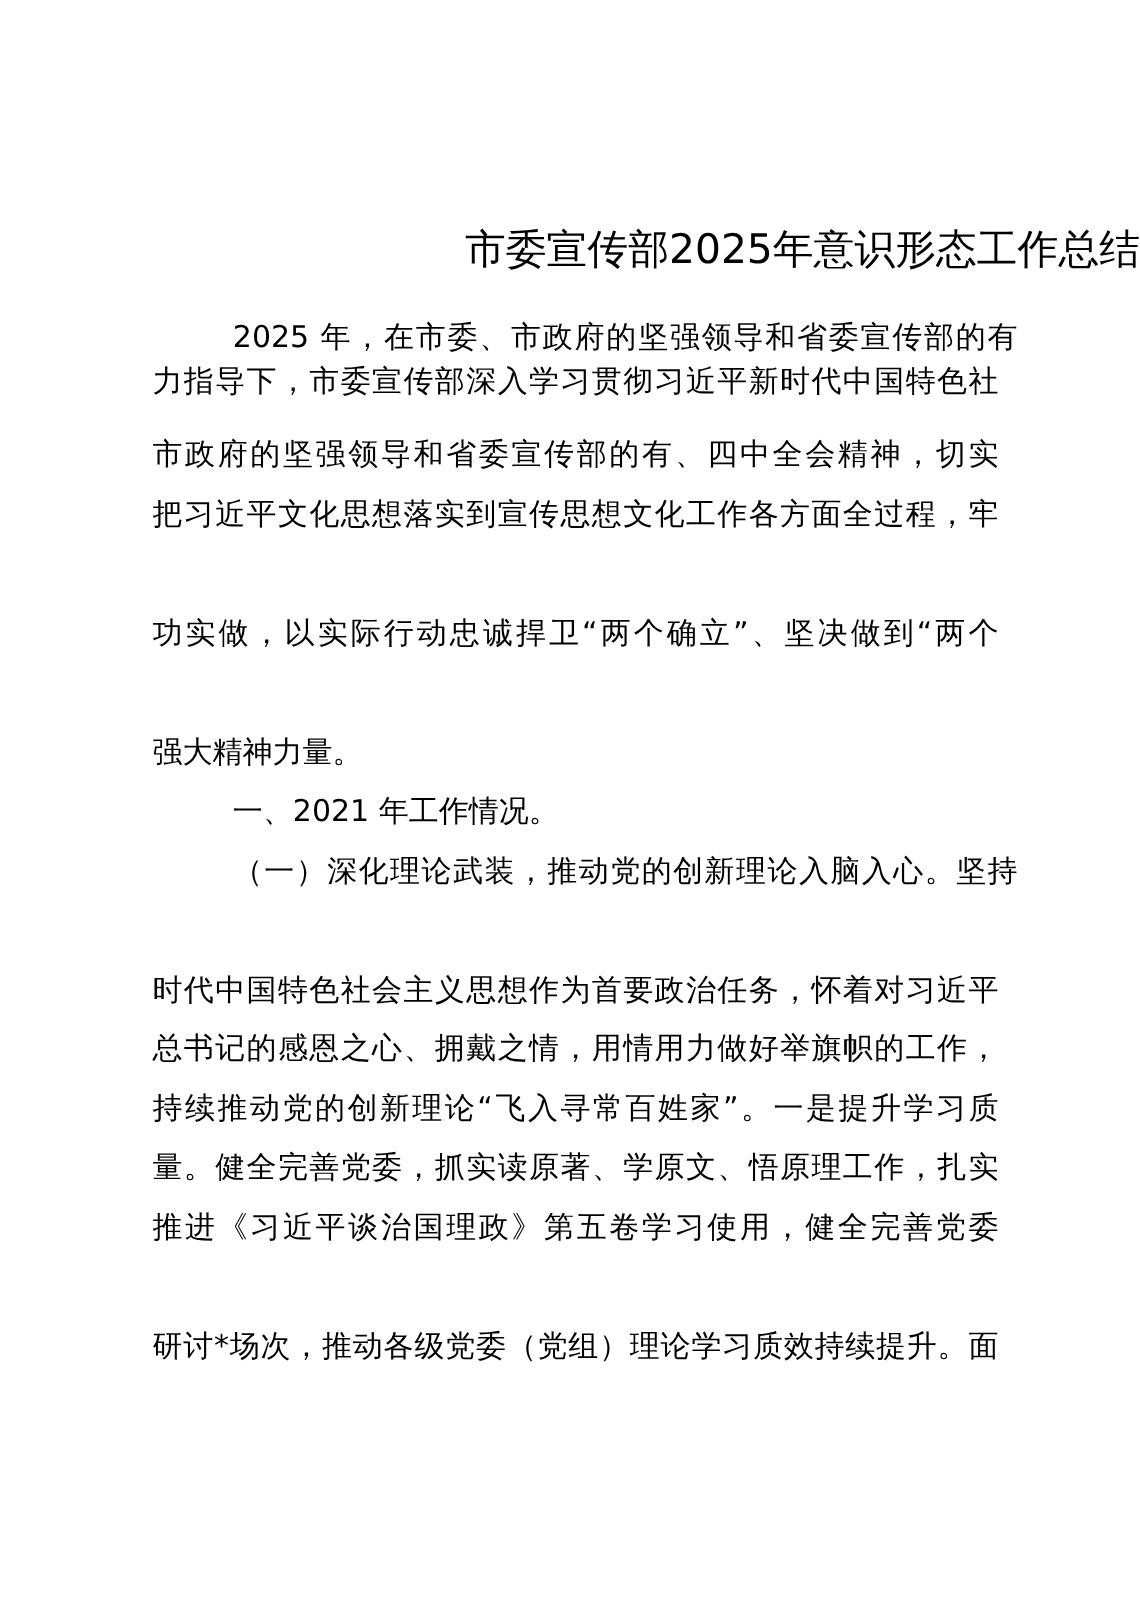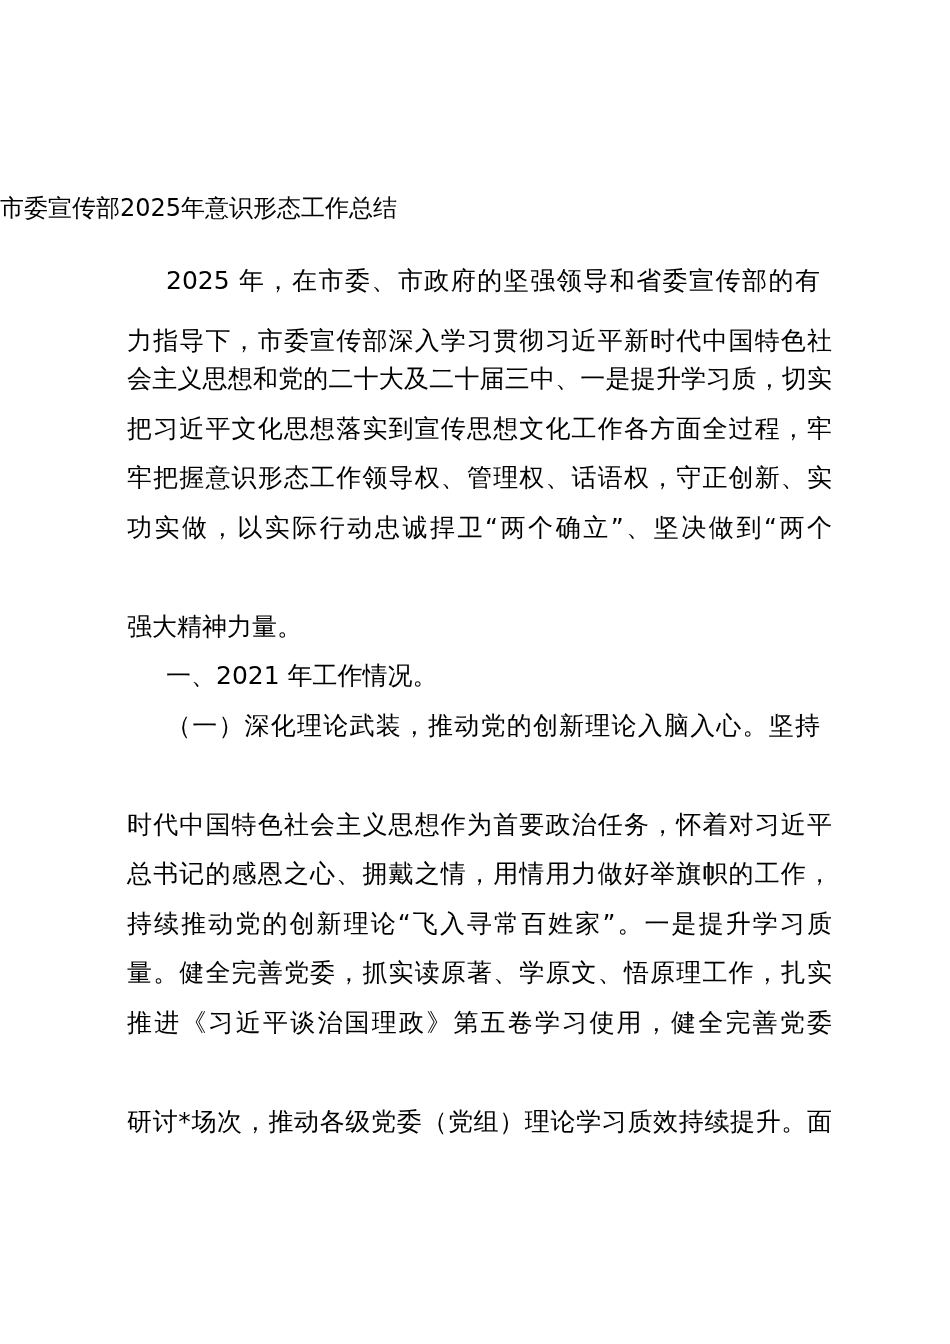--- a/index.html
+++ b/index.html
@@ -21,55 +21,54 @@
       top: 0;
       width: 950px;
       height: 1344px;
       background: #ffffff;
     }
     .title {
       position: absolute;
       left: 0;
       top: 184px;
       width: 950px;
-      text-align: left;
-      font-size: 24px;
+      text-align: right;
+      font-size: 34px;
       line-height: 48px;
       letter-spacing: 0px;
       white-space: nowrap;
     }
     .line {
       position: absolute;
       left: 127px;
       width: 705px;
       font-size: 25px;
       line-height: 36px;
       white-space: nowrap;
       text-align: justify;
       text-align-last: justify;
     }
     .line.last {
       text-align-last: left;
     }
     .line.indent {
-      left: 166px;
+      left: 194px;
       width: 654px;
     }
   </style>
 </head>
 <body>
 
 <div class="page">
   <div class="title">市委宣传部2025年意识形态工作总结</div>
 
   <div class="line indent" style="top:263px">2025 年，在市委、市政府的坚强领导和省委宣传部的有</div>
-  <div class="line" style="top:323px">力指导下，市委宣传部深入学习贯彻习近平新时代中国特色社</div>
-  <div class="line" style="top:361px">会主义思想和党的二十大及二十届三中、一是提升学习质，切实</div>
+  <div class="line" style="top:300px">力指导下，市委宣传部深入学习贯彻习近平新时代中国特色社</div>
+  <div class="line" style="top:361px">市政府的坚强领导和省委宣传部的有、四中全会精神，切实</div>
   <div class="line" style="top:411px">把习近平文化思想落实到宣传思想文化工作各方面全过程，牢</div>
-  <div class="line" style="top:460px">牢把握意识形态工作领导权、管理权、话语权，守正创新、实</div>
   <div class="line" style="top:510px">功实做，以实际行动忠诚捍卫“两个确立”、坚决做到“两个</div>
   <div class="line last" style="top:609px">强大精神力量。</div>
 
   <div class="line indent last" style="top:658px">一、2021 年工作情况。</div>
 
   <div class="line indent" style="top:708px">（一）深化理论武装，推动党的创新理论入脑入心。坚持</div>
   <div class="line" style="top:807px">时代中国特色社会主义思想作为首要政治任务，怀着对习近平</div>
   <div class="line" style="top:906px">持续推动党的创新理论“飞入寻常百姓家”。一是提升学习质</div>
   <div class="line" style="top:856px">总书记的感恩之心、拥戴之情，用情用力做好举旗帜的工作，</div>
   <div class="line" style="top:955px">量。健全完善党委，抓实读原著、学原文、悟原理工作，扎实</div>

